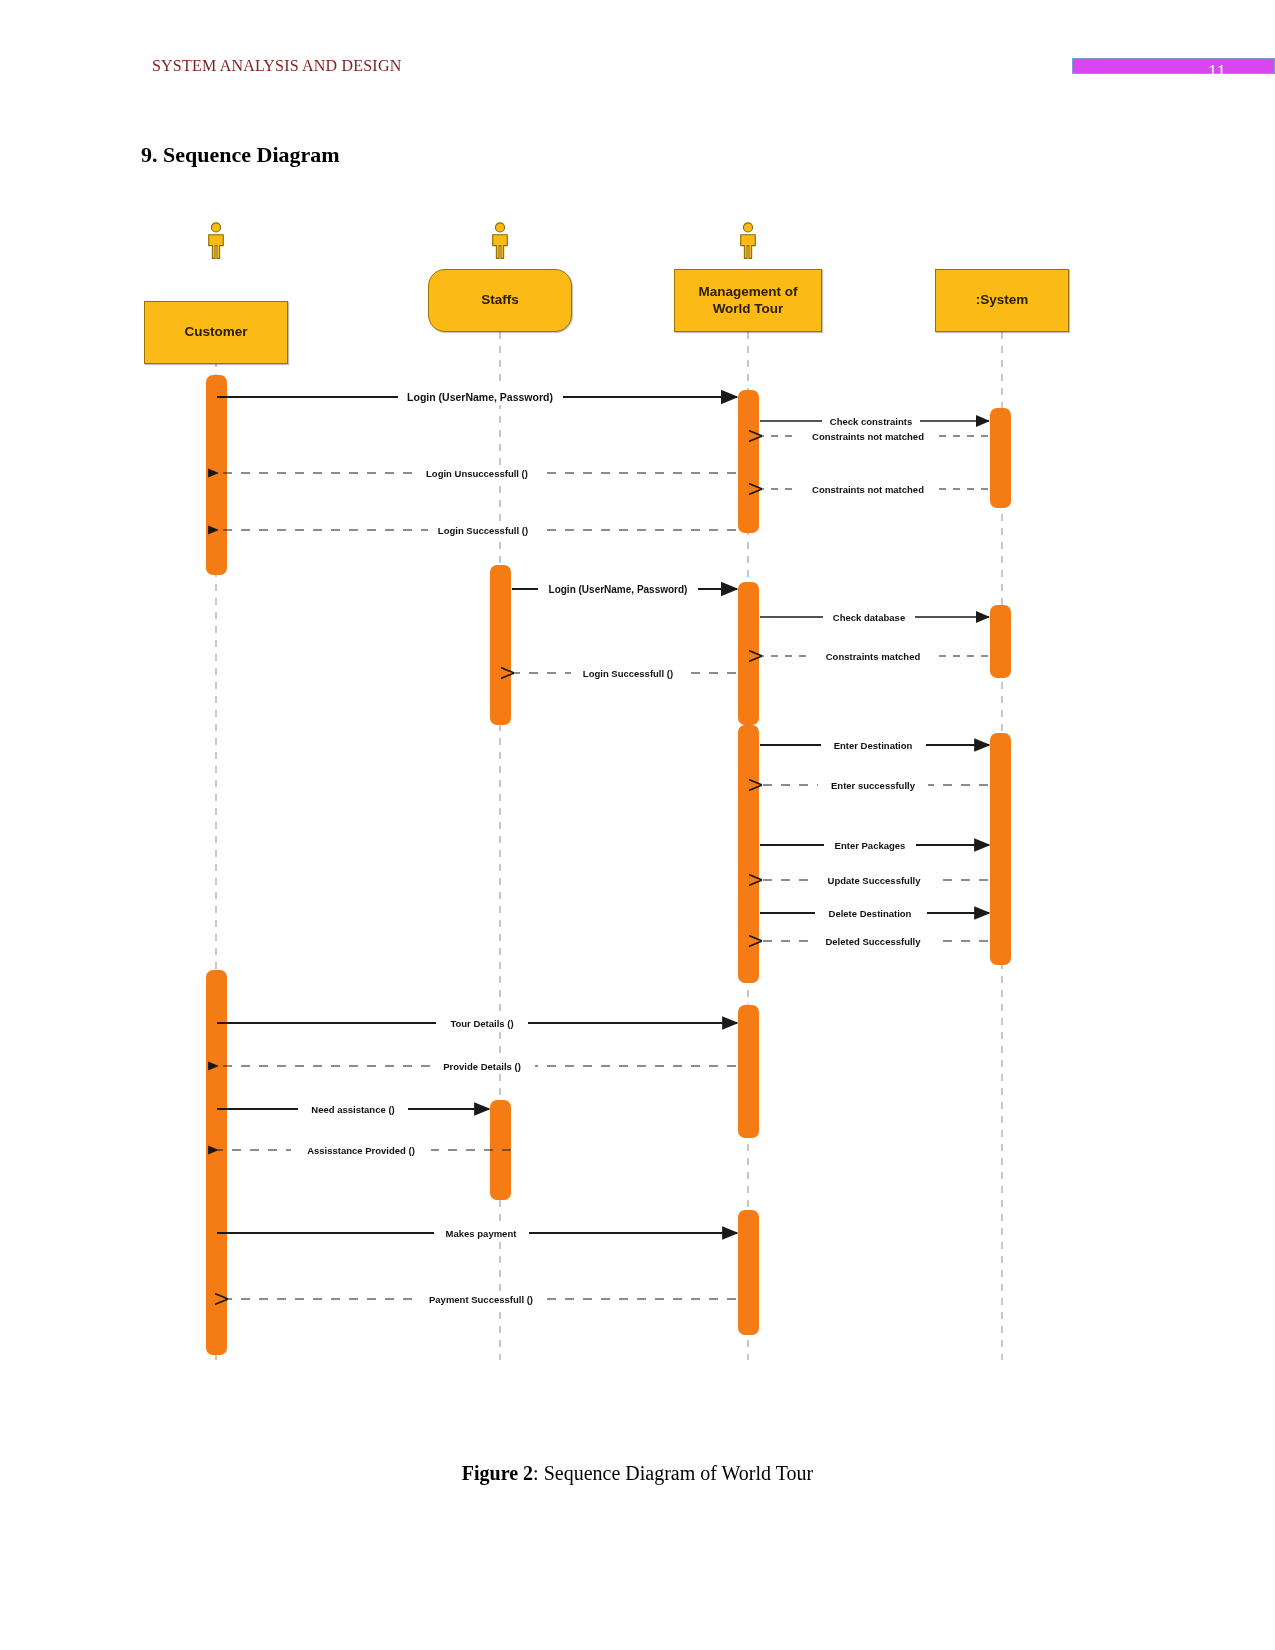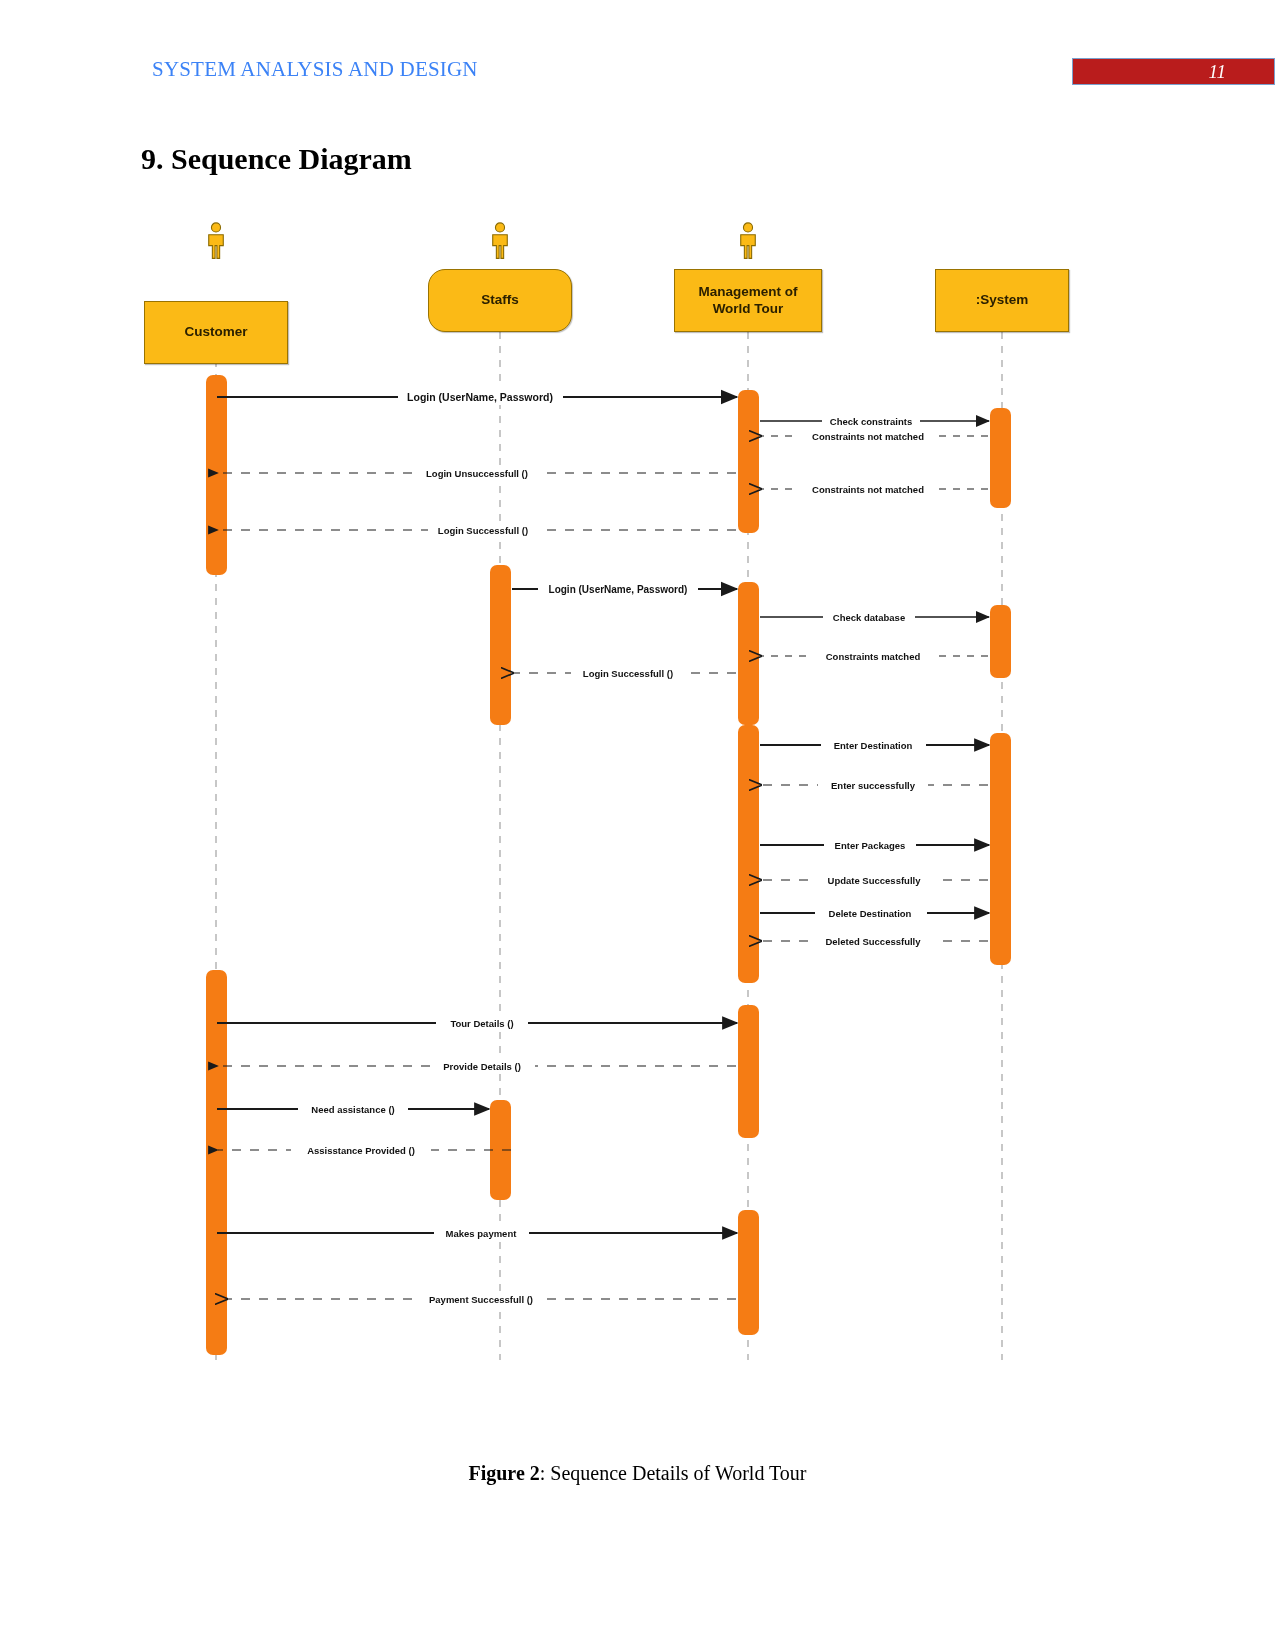--- a/index.html
+++ b/index.html
@@ -1,24 +1,24 @@
 <!DOCTYPE html>
 <html><head>
 <meta charset="utf-8">
 <style>
   html,body{margin:0;padding:0;background:#ffffff;}
   body{width:1275px;height:1650px;position:relative;font-family:"Liberation Serif",serif;}
 
   
   #doc-header{position:absolute;left:0;top:0;width:1275px;height:110px;}
-  #header-title{position:absolute;left:152px;top:57px;font-size:21px;letter-spacing:.2px;color:#3b82f6;white-space:nowrap;}
-  #page-badge{position:absolute;left:1072px;top:58px;width:203px;height:27px;background:#b91c1c;border:1px solid #7aa0cd;box-sizing:border-box;font-style:italic;}
+  #header-title{position:absolute;left:152px;top:57px;font-size:16px;letter-spacing:.2px;color:#7f1d1d;white-space:nowrap;}
+  #page-badge{position:absolute;left:1072px;top:58px;width:203px;height:16px;background:#d946ef;border:1px solid #7aa0cd;box-sizing:border-box;}
   #page-badge span{position:absolute;right:48px;top:2px;font-size:19px;color:#ffffff;}
 
-  #section-title{position:absolute;left:141px;top:142px;font-size:30px;font-weight:bold;color:#000;font-family:"Liberation Serif",serif;}
+  #section-title{position:absolute;left:141px;top:142px;font-size:22px;font-weight:bold;color:#000;font-family:"Liberation Serif",serif;}
 
   
   #diagram{position:absolute;left:0px;top:200px;width:1275px;height:1210px;}
   #diagram svg{display:block;}
 
   .lifeline-box{position:absolute;background:#FBBA16;border:1px solid #9a7300;box-sizing:border-box;
                 display:flex;align-items:center;justify-content:center;text-align:center;
                 font-family:"Liberation Sans",sans-serif;font-weight:bold;font-size:13.5px;color:#2b2000;
                 line-height:1.25;box-shadow:1px 1px 1px rgba(0,0,0,.25);}
   .actor-fig{position:absolute;width:26px;height:40px;}
@@ -233,14 +233,14 @@
 
     <g>
       <line x1="736" y1="1099" x2="227" y2="1099" stroke="#1a1a1a" stroke-width="1.2" stroke-dasharray="9 9" marker-end="url(#open-l)"></line>
       <rect x="418" y="1091" width="128" height="16" fill="#ffffff"></rect>
       <text x="481" y="1103" text-anchor="middle" font-family="Liberation Sans, sans-serif" font-size="9.5" font-weight="bold" fill="#111">Payment Successfull ()</text>
     </g>
   </svg>
 </div>
 
 <div id="caption">
-  <b>Figure 2</b><span>: Sequence Details of World Tour</span>
+  <b>Figure 2</b><span>: Sequence Diagram of World Tour</span>
 </div>
 
 </body></html>

